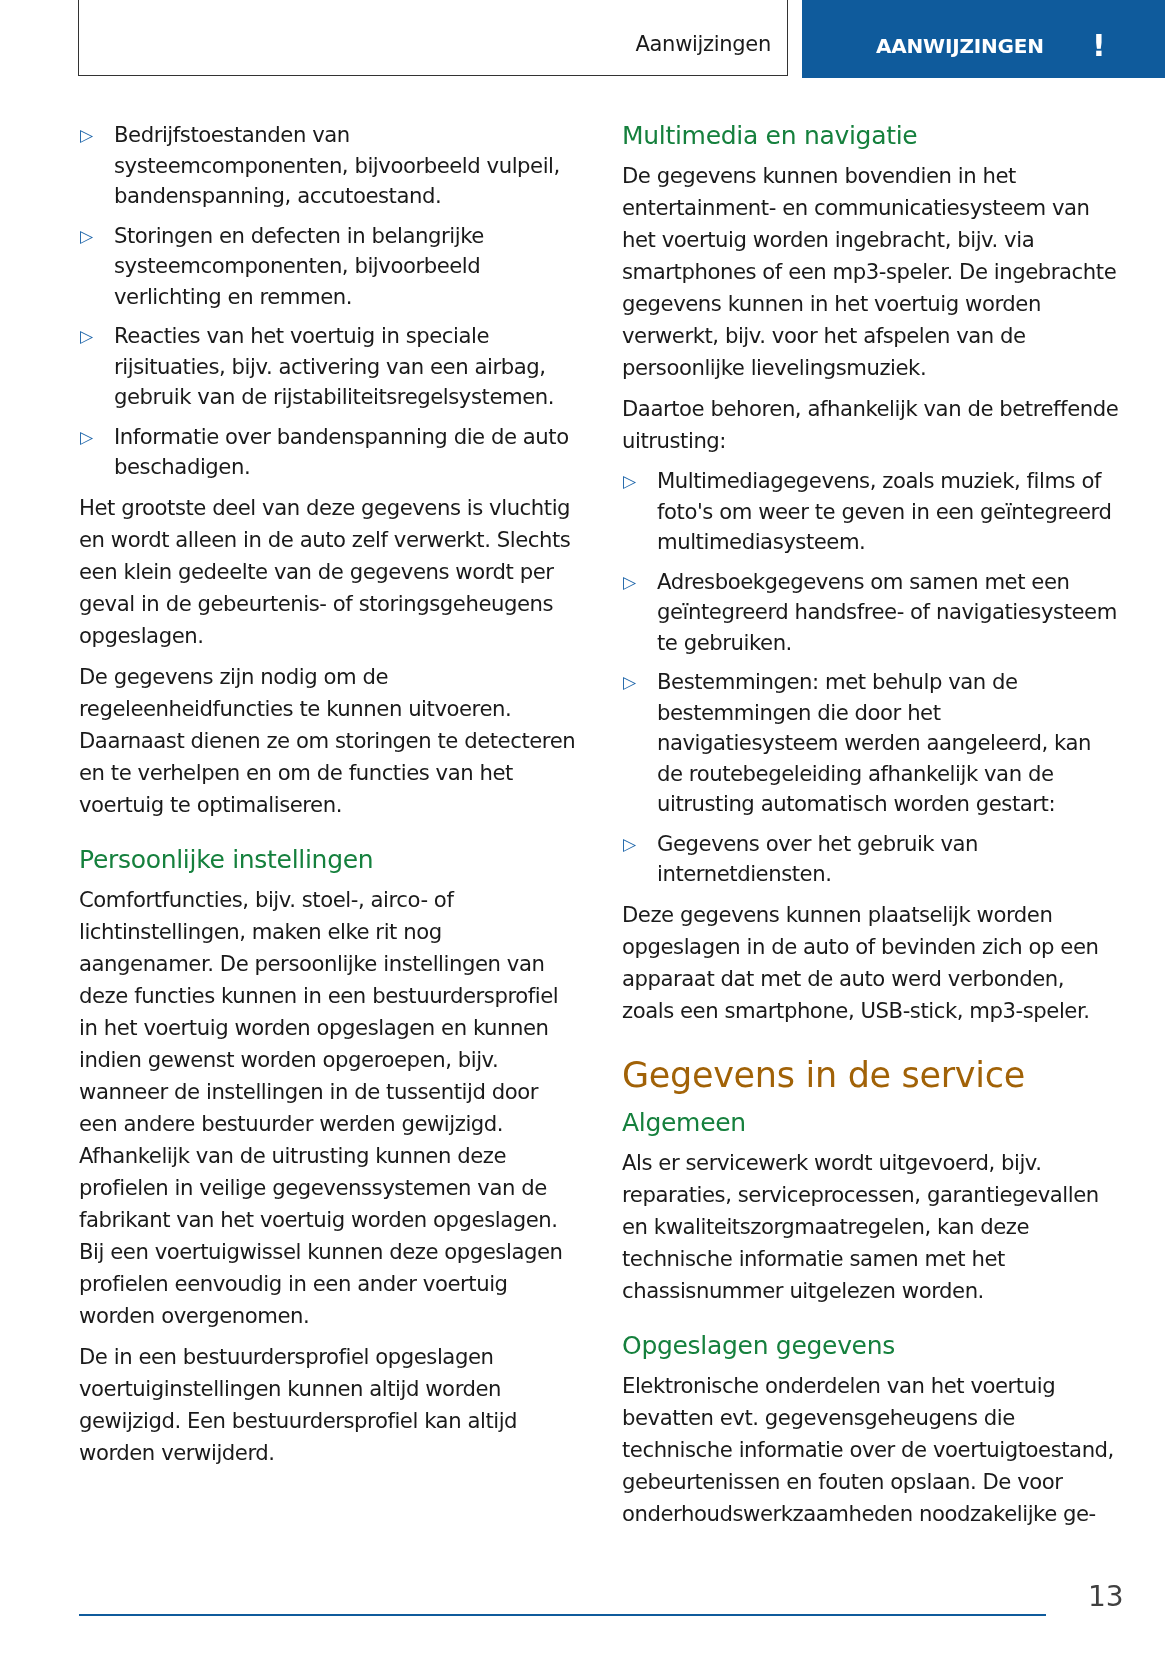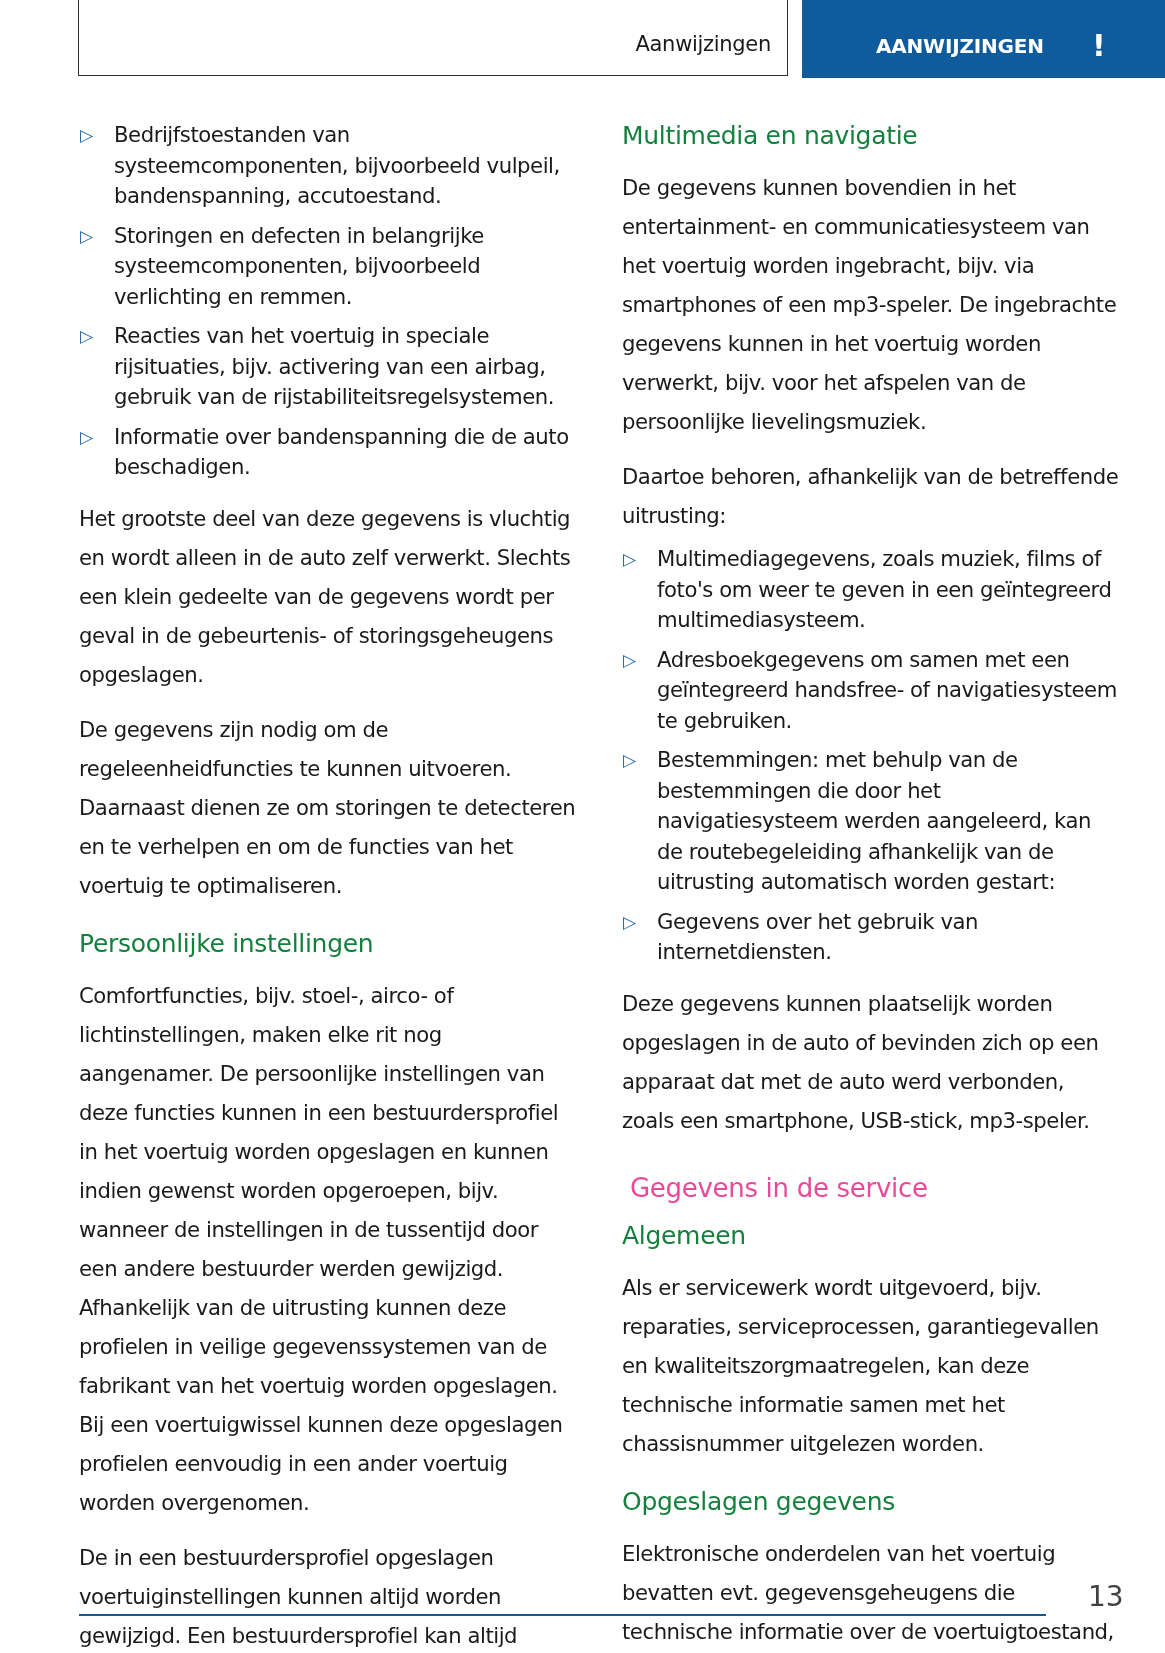--- a/index.html
+++ b/index.html
@@ -10,27 +10,27 @@
     .header-label { position:absolute; right:16px; top:34px; font-size:21px; color:#1a1a1a; letter-spacing:-0.3px; }
     .header-tab { position:absolute; left:802px; top:0; width:363px; height:78px; background:#0f5b9c;
                   color:#fff; }
     .header-tab-label { position:absolute; left:74px; top:34px; font-size:20px; font-weight:bold; letter-spacing:-0.2px; }
     .header-tab-icon { position:absolute; left:290px; top:28px; font-size:30px; font-weight:bold; }
 
     .col { position:absolute; top:120px; }
     .col-left { left:79px; width:500px; }
     .col-right { left:622px; width:500px; }
 
-    p { margin:16px 0 9px 0; font-size:21.2px; line-height:39px; letter-spacing:-0.45px; }
+    p { margin:8px 0 9px 0; font-size:21.2px; line-height:32px; letter-spacing:-0.45px; }
     ul { list-style:none; margin:0 0 9px 0; padding:0; }
     li { position:relative; padding-left:35px; font-size:21.2px; line-height:30.5px; letter-spacing:-0.45px; margin-bottom:9px; }
     .bullet { position:absolute; left:1px; top:0; color:#1f66aa; font-size:17px; }
     h2.sub { margin:23px 0 8px 0; font-size:25px; font-weight:normal; color:#15803d; line-height:32px; letter-spacing:-0.3px; }
     h2.sub.first { margin-top:0; }
-    h1.sec { margin:28px 0 12px 8px; font-size:26px; font-weight:normal; color:#ec4899; line-height:40px; letter-spacing:-0.3px; }
+    h1.sec { margin:28px 0 12px 0; font-size:35px; font-weight:normal; color:#a16207; line-height:40px; letter-spacing:-0.3px; }
 
     .footer-line { position:absolute; left:79px; top:1614px; width:967px; height:2px; background:#0f5b9c; }
     .page-number { position:absolute; left:1088px; top:1580px; font-size:28px; color:#404040; }
   </style>
 </head>
 <body>
 
 <div class="header-box">
   <span class="header-label">Aanwijzingen</span>
 </div>

